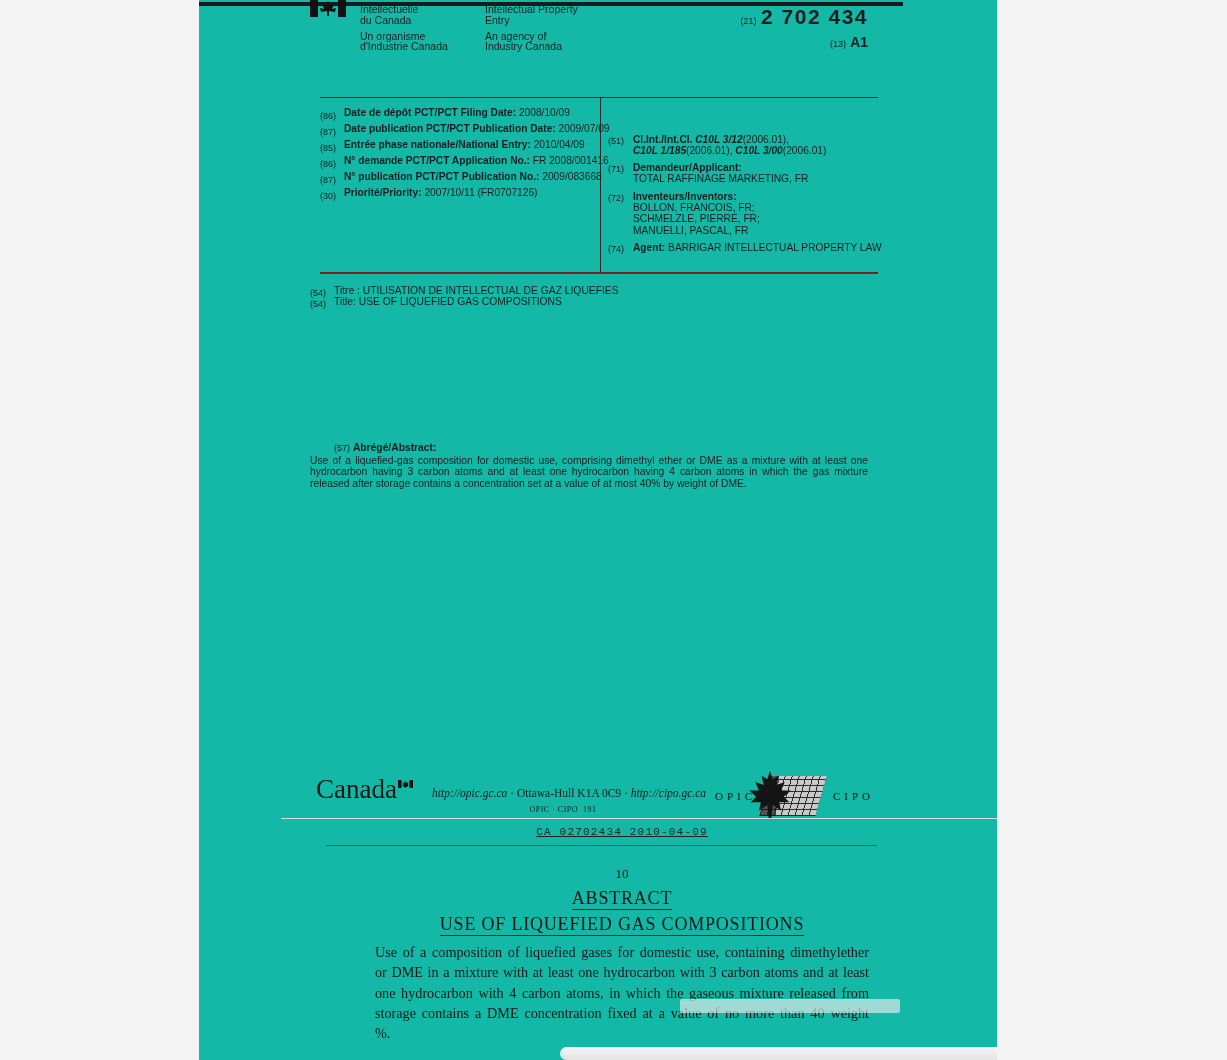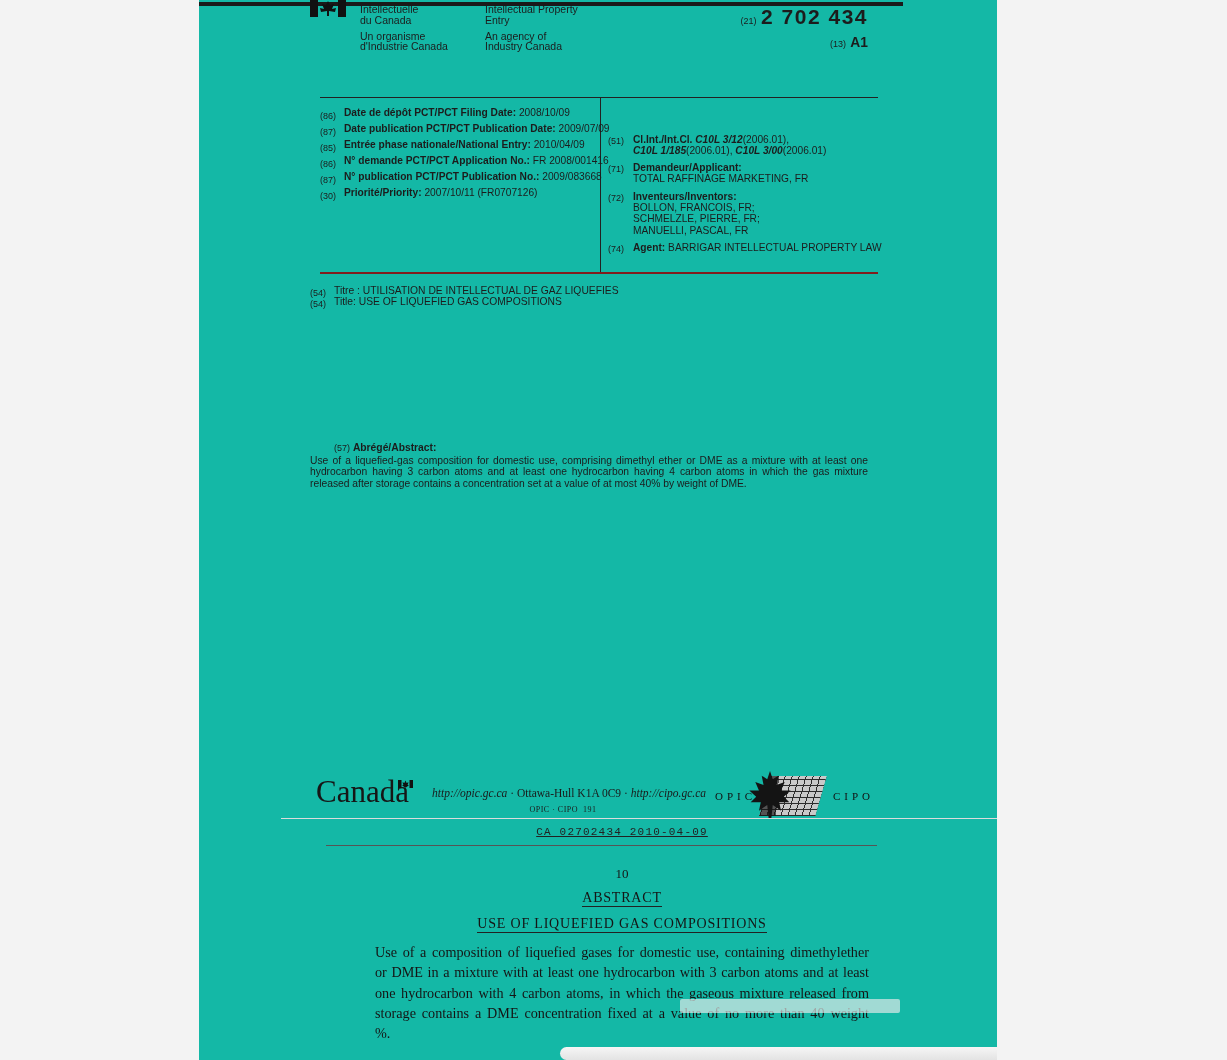--- a/index.html
+++ b/index.html
@@ -43,21 +43,21 @@
   .b { font-weight:bold; }
   .cls { font-weight:bold; font-style:italic; }
 
   
   .titles { left:111px; top:285px; width:620px; font-size:10.3px; }
   .titles .row { position:relative; padding-left:24px; line-height:11.3px; white-space:nowrap; }
   .abstract { left:111px; top:442px; width:558px; font-size:10.3px; }
   .abstract .lbl-row { position:relative; padding-left:24px; line-height:11px; }
   .abstract .txt { margin-top:1px; text-align:justify; line-height:11.3px; }
   .wordmark { left:117px; top:774px; font-family:"Liberation Serif", serif;
-    font-size:31px; letter-spacing:0; color:#161616; }
+    font-size:27px; letter-spacing:0; color:#161616; }
   .footer-center { left:233px; top:787px; font-family:"Liberation Serif", serif;
     font-size:11.5px; white-space:nowrap; color:#1a1a1a; }
   .footer-center .it { font-style:italic; }
   .footer-small { left:233px; top:805px; width:262px; text-align:center;
     font-family:"Liberation Serif", serif; font-size:8px; letter-spacing:0.5px; white-space:pre; }
   .logo-txt { font-family:"Liberation Serif", serif; font-size:11px;
     letter-spacing:4px; color:#111; }
   .opic { left:516px; top:790px; } .cipo { left:634px; top:790px; }
   .logo-grid { left:566px; top:776px; width:56px; height:40px; transform:skewX(-16deg);
     background-color:#c9c9c9;
@@ -69,21 +69,21 @@
 
   .rule-faint { left:82px; top:818px; width:716px; height:1px; background:#dcdcdc; }
   .stamp { left:123px; top:826px; width:600px; text-align:center;
     font-family:"Liberation Mono", monospace; font-size:11px; letter-spacing:1.2px; color:#222;text-decoration:underline; }
   .rule-2 { left:127px; top:845px; width:551px; height:1px; background:#555; }
 
   
   .page2 { left:176px; top:867px; width:494px;
     font-family:"Liberation Serif", serif; color:#151515; }
   .p2-num { text-align:center; font-size:13px; line-height:13px; margin-bottom:11px; }
-  .p2-h, .p2-sh { text-align:center; font-size:14px; line-height:14px; }
+  .p2-h, .p2-sh { text-align:center; font-size:18px; line-height:14px; }
   .p2-h { margin-bottom:12px; } .p2-sh { margin-bottom:11px; }
   .p2-h span, .p2-sh span { border-bottom:1px solid #222; padding-bottom:1px; letter-spacing:0.8px; }
   .p2-body { text-align:justify; font-size:14.2px; line-height:20.3px; word-spacing:1px; }
 
   
   .artifact1 { left:481px; top:999px; width:220px; height:14px;
     background:#ededed; opacity:.65; border-radius:2px; }
   .bottom-bar { left:361px; top:1047px; width:437px; height:13px;
     background:linear-gradient(180deg,#f6f6f6,#e3e3e3); border-radius:8px 0 0 8px; }
 </style>

